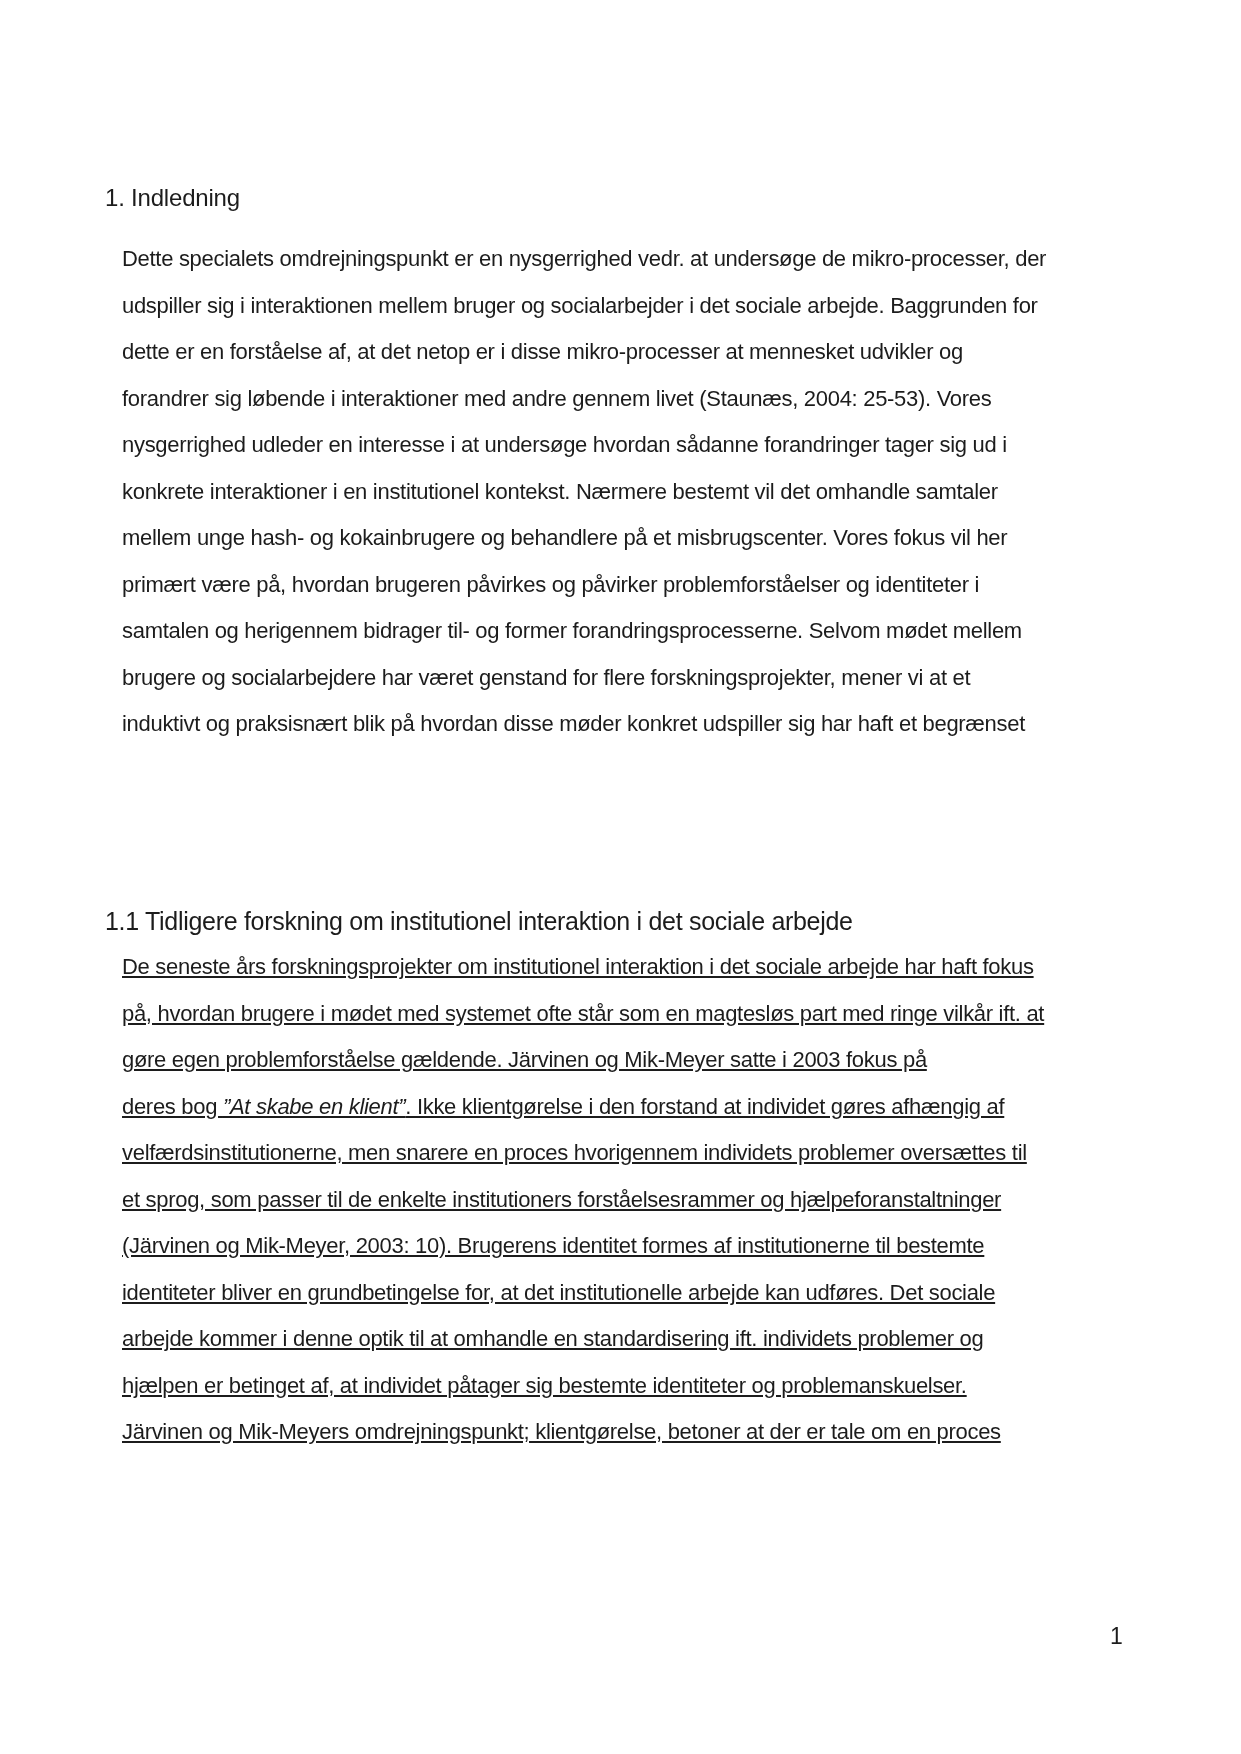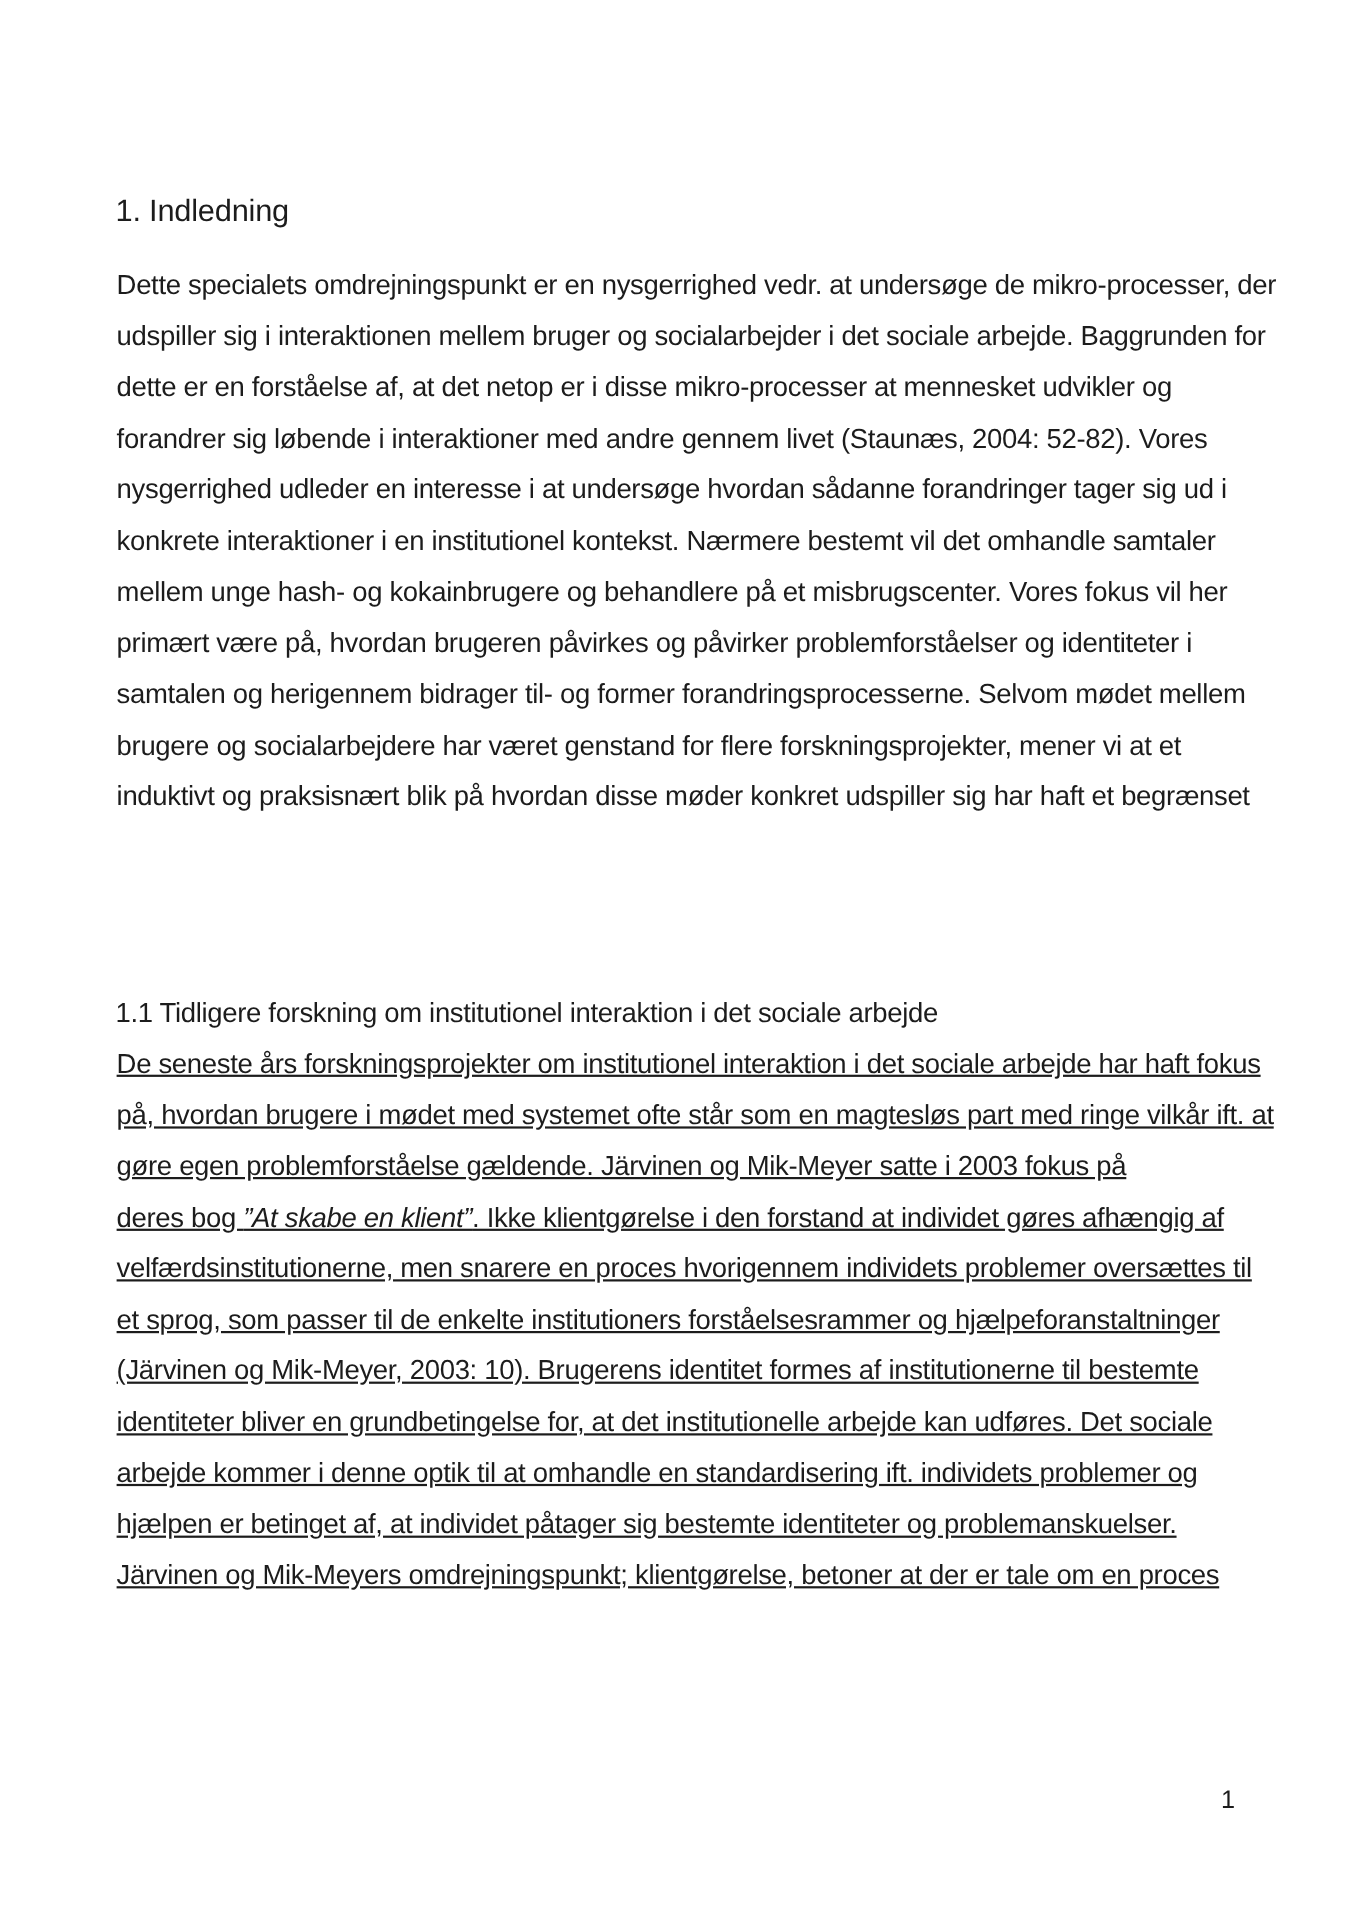--- a/index.html
+++ b/index.html
@@ -12,31 +12,31 @@
     width: 1241px;
     height: 1754px;
     background: #ffffff;
     font-family: "Liberation Sans", sans-serif;
     color: #1c1c1c;
     overflow: hidden;
   }
   .doc-title {
     position: absolute;
     left: 105px;
-    top: 156px;
-    font-size: 28px;
+    top: 168px;
+    font-size: 24px;
     font-weight: 400;
     line-height: 1.2;
     letter-spacing: -0.2px;
     white-space: nowrap;
   }
   .para {
     position: absolute;
-    left: 106px;
-    font-size: 25px;
+    left: 122px;
+    font-size: 22px;
     letter-spacing: -0.3px;
   }
   .para .line {
     line-height: 46.5px;
     height: 46.5px;
     white-space: nowrap;
   }
   .para-1 { top: 236px; }
   .section-heading {
     position: absolute;
@@ -61,21 +61,21 @@
 <body>
 
 <div class="page">
 
   <h1 class="doc-title">1. Indledning</h1>
 
   <div class="para para-1">
     <div class="line">Dette specialets omdrejningspunkt er en nysgerrighed vedr. at undersøge de mikro-processer, der</div>
     <div class="line">udspiller sig i interaktionen mellem bruger og socialarbejder i det sociale arbejde. Baggrunden for</div>
     <div class="line">dette er en forståelse af, at det netop er i disse mikro-processer at mennesket udvikler og</div>
-    <div class="line">forandrer sig løbende i interaktioner med andre gennem livet (Staunæs, 2004: 52-82). Vores</div>
+    <div class="line">forandrer sig løbende i interaktioner med andre gennem livet (Staunæs, 2004: 25-53). Vores</div>
     <div class="line">nysgerrighed udleder en interesse i at undersøge hvordan sådanne forandringer tager sig ud i</div>
     <div class="line">konkrete interaktioner i en institutionel kontekst. Nærmere bestemt vil det omhandle samtaler</div>
     <div class="line">mellem unge hash- og kokainbrugere og behandlere på et misbrugscenter. Vores fokus vil her</div>
     <div class="line">primært være på, hvordan brugeren påvirkes og påvirker problemforståelser og identiteter i</div>
     <div class="line">samtalen og herigennem bidrager til- og former forandringsprocesserne. Selvom mødet mellem</div>
     <div class="line">brugere og socialarbejdere har været genstand for flere forskningsprojekter, mener vi at et</div>
     <div class="line">induktivt og praksisnært blik på hvordan disse møder konkret udspiller sig har haft et begrænset</div>
   </div>
 
   <h2 class="section-heading">1.1 Tidligere forskning om institutionel interaktion i det sociale arbejde</h2>

